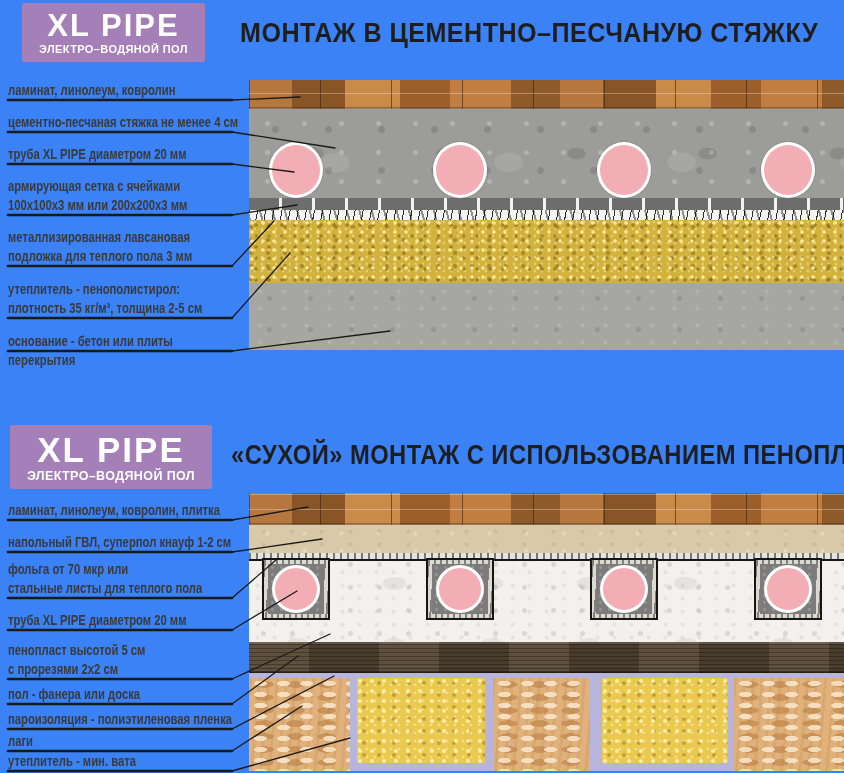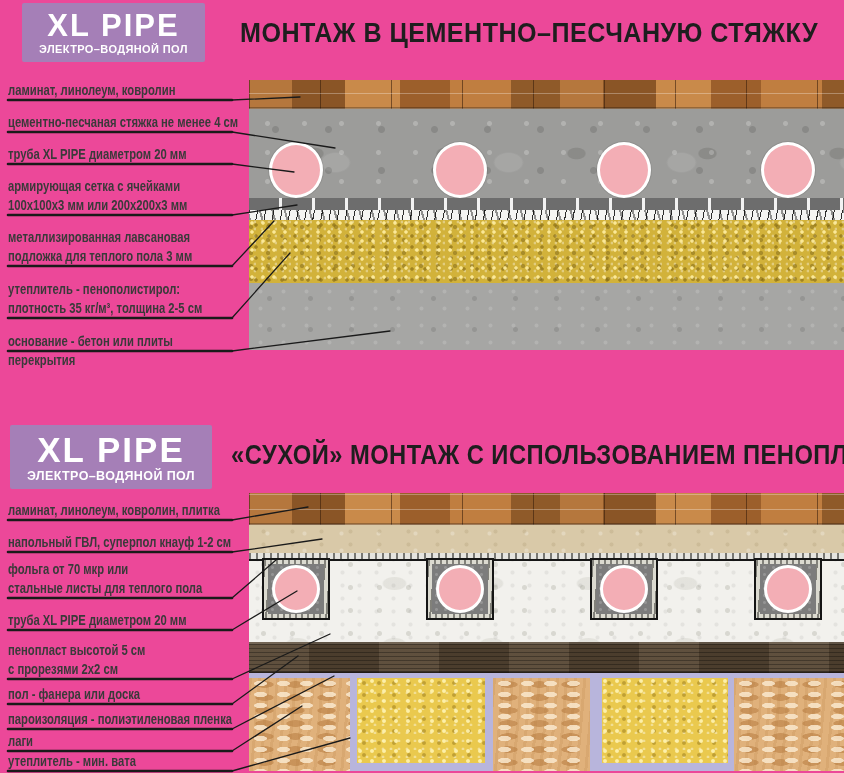--- a/index.html
+++ b/index.html
@@ -1,16 +1,16 @@
 <!DOCTYPE html>
 <html style="--brand: #a57fb7; --pipe: #f3aeb5; --pipe-border: #ffffff; --title: #1e1e1e; --label: #3a3a3a; --leader: #1a1a1a; --lavender: #b8b5dc;"><head>
 <meta charset="utf-8">
 <style>
   html,body{margin:0;padding:0;background:#fff;}
-  .page{position:relative;width:844px;height:773px;background:#ec4899;overflow:hidden;
+  .page{position:relative;width:844px;height:773px;background:#3b82f6;overflow:hidden;
         font-family:"Liberation Sans", sans-serif;}
 
   
   .logo{position:absolute;background:var(--brand,#a57fb7);color:#fff;
         display:flex;flex-direction:column;align-items:center;justify-content:center;
         border-radius:2px;}
   .logo1{left:22px;top:3px;width:183px;height:59px;}
   .logo2{left:10px;top:425px;width:202px;height:64px;}
   .logo-title{font-weight:bold;letter-spacing:2px;line-height:1;}
   .logo1 .logo-title{font-size:31px;}

